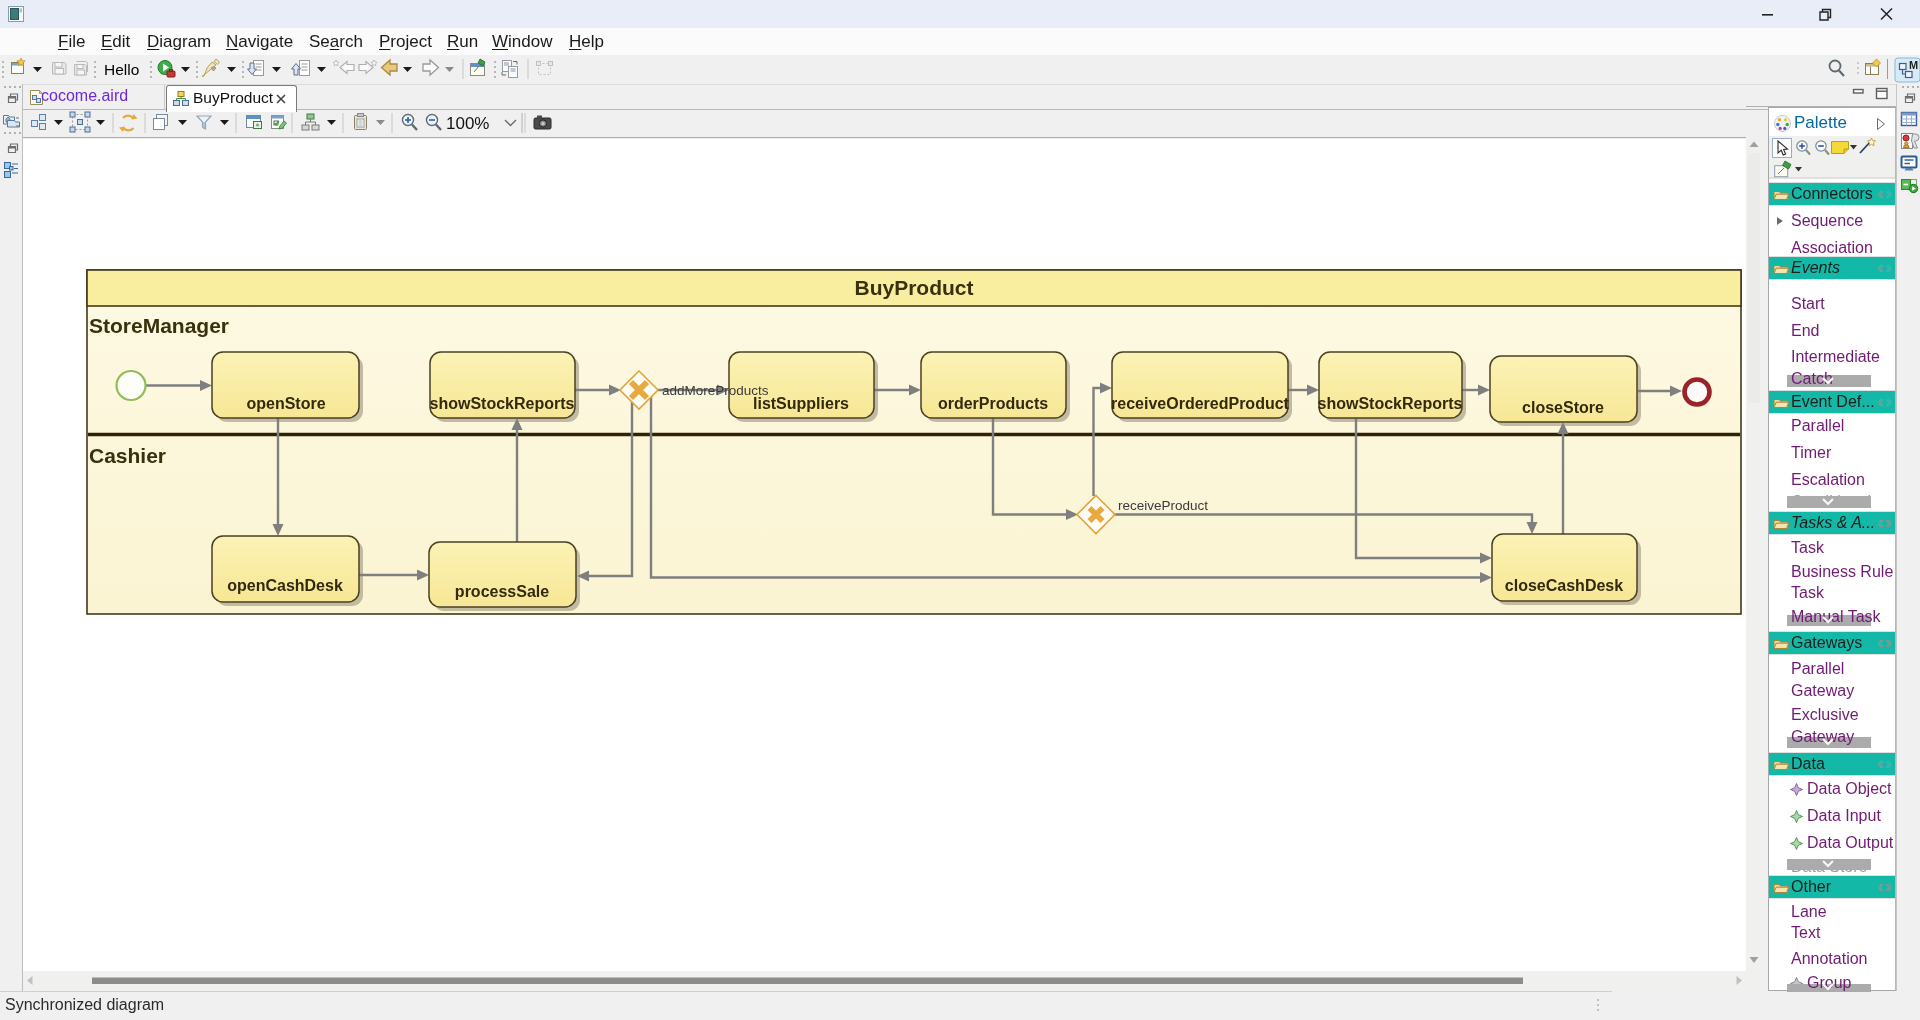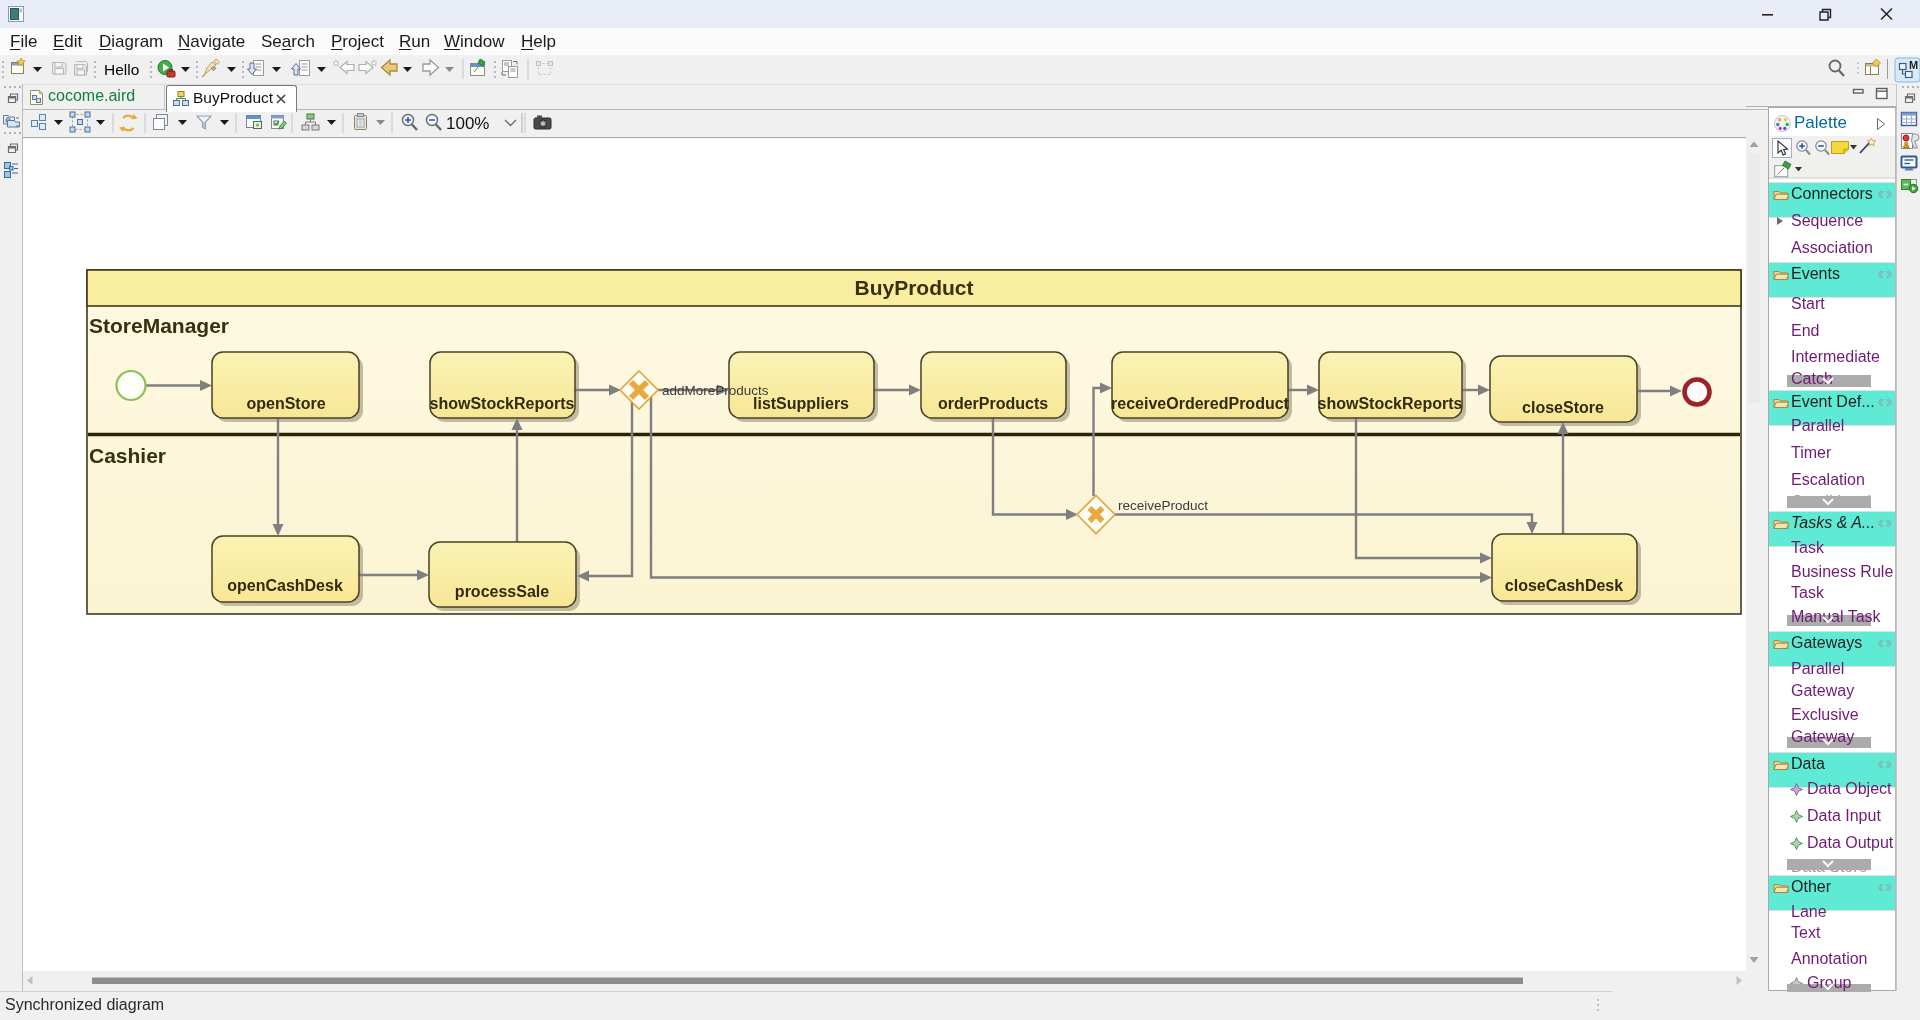--- a/index.html
+++ b/index.html
@@ -2,33 +2,33 @@
 <html><head>
 <meta charset="utf-8">
 <style>
   * { margin:0; padding:0; box-sizing:border-box; }
   html,body { width:1920px; height:1020px; overflow:hidden; background:#f0f0f0;
     font-family:"Liberation Sans", sans-serif; }
   .abs { position:absolute; }
   #titlebar { position:absolute; left:0; top:0; width:1920px; height:28px; background:#e9edf8; }
   #titlebar .ttext { position:absolute; left:31px; top:6px; font-size:15px; color:#111; }
   #menubar { position:absolute; left:0; top:28px; width:1920px; height:27px; background:#fbfbfb; font-size:17px; color:#1a1a1a; }
-  #menubar > span { position:absolute; top:4px; }
+  #menubar > span { position:absolute; top:4px;margin-left:48px; }
   #toolbar { position:absolute; left:0; top:55px; width:1920px; height:29px; background:#f0f0f0; }
   #tabrow { position:absolute; left:0; top:84px; width:1920px; height:26px; background:#f0f0f0; border-bottom:1px solid #b8b8b8; border-top:1px solid #dcdcdc; }
   #dtoolbar { position:absolute; left:23px; top:110px; width:1723px; height:28px; background:#f0f0f0; border-bottom:1px solid #adadad; }
   #canvas { position:absolute; left:23px; top:139px; width:1723px; height:832px; background:#ffffff; }
   #leftrail { position:absolute; left:0; top:84px; width:23px; height:907px; background:#f0f0f0; border-right:1px solid #bdbdbd; }
   #rightrail { position:absolute; left:1896px; top:84px; width:24px; height:907px; background:#f0f0f0; border-left:1px solid #c5c5c5; }
   #palette { position:absolute; left:1768px; top:107px; width:128px; height:884px; background:#ffffff; border:1px solid #a8a8a8; border-right:1px solid #b8b8b8; font-size:16px; color:#2d2d2d; }
   #vsb { position:absolute; left:1746px; top:139px; width:16px; height:851px; background:#f0f0ef; }
   #hsb { position:absolute; left:23px; top:971px; width:1723px; height:19px; background:#f0f0ef; }
   #statusbar { position:absolute; left:0; top:991px; width:1612px; height:29px; background:#f0f0f0; border-top:1px solid #cfcfcf; }
   .u { text-decoration:underline; text-underline-offset:2px; }
-  .pal-hdr { position:absolute; left:0; width:126px; height:36px; background:#5eead4; border-top:1px solid #e0e0e0; border-bottom:1px solid #e0e0e0; }
+  .pal-hdr { position:absolute; left:0; width:126px; height:24px; background:#14b8a6; border-top:1px solid #e0e0e0; border-bottom:1px solid #e0e0e0; }
   .pal-hdr .ht { position:absolute; left:22px; top:2px; font-size:16px; color:#1d1d1d; }
   .pal-item { position:absolute; left:22px; font-size:16px; color:#701a75; z-index:2; }
   .pal-item.dim { z-index:0; }
   .graybar { z-index:1; }
   .graybar { position:absolute; background:#ababab; }
 </style>
 </head>
 <body>
 
 <div id="titlebar">
@@ -221,21 +221,21 @@
 
   <div class="abs" style="left:25px;top:0;width:140px;height:25px;border-right:1px solid #c9c9c9;">
     <svg class="abs" style="left:4px;top:4px" width="16" height="17">
       <path d="M1.5 1.5 h9 l3 3 v11 h-12 z" fill="#fdfbea" stroke="#9a8f5a"></path>
       <path d="M10.5 1.5 v3 h3 z" fill="#e8dfb0" stroke="#9a8f5a" stroke-width="0.8"></path>
       <g fill="#cfdcee" stroke="#4a6e96" stroke-width="0.9">
         <rect x="3.5" y="6.5" width="4" height="4"></rect>
           <rect x="7.5" y="9.5" width="4" height="4"></rect>
       </g>
     </svg>
-    <span class="abs" style="left:23px;top:2px;font-size:16px;color:#15803d">cocome.aird</span>
+    <span class="abs" style="left:16px;top:2px;font-size:16px;color:#6d28d9">cocome.aird</span>
   </div>
 
   <div class="abs" style="left:166px;top:0;width:131px;height:27px;background:#ffffff;border:1px solid #7a7a7a;border-bottom:none;border-radius:3px 3px 0 0;z-index:6;">
     <svg class="abs" style="left:6px;top:5px" width="16" height="16">
       <rect x="5" y="0.5" width="6" height="5" fill="#f3d55a" stroke="#9a7d1f"></rect>
       <g fill="#cfdcee" stroke="#4a6e96">
         <rect x="0.5" y="9.5" width="6" height="5"></rect>
           <rect x="9.5" y="9.5" width="6" height="5"></rect>
       </g>
       <path d="M8 5.5 v2 M3.5 9.5 v-2 h9 v2" fill="none" stroke="#3f8f3f"></path>
@@ -668,21 +668,21 @@
         <path d="M4 2 L1.5 5.5 L4 9 M6 2 L3.5 5.5 L6 9 M9 2 L12 5.5 L9 9 M11.5 2 L14 5.5 L11.5 9" fill="none" stroke="#9a9a9a" stroke-width="1"></path>
       </svg>
       <span class="ht">Connectors</span>
     </div>
   <span class="pal-item" style="top:104px">Sequence</span>
   <svg class="abs" style="left:7px;top:108px" width="8" height="10">
       <path d="M1 1 L7 5 L1 9 Z" fill="#6a6a6a"></path>
     </svg>
   <span class="pal-item" style="top:131px">Association</span>
 
-  <div class="pal-hdr" style="top:154px;">
+  <div class="pal-hdr" style="top:148px;font-style:italic;">
       <svg class="abs" style="left:4px;top:5px" width="16" height="13">
         <path d="M1 3.5 H6 l1.5 1.5 H15 V11.5 H1 Z" fill="#f0d89a" stroke="#a8863a" stroke-width="1"></path>
         <path d="M3.2 6.2 H15.8 L13.5 11.5 H1 Z" fill="#f5e3b0" stroke="#a8863a" stroke-width="1"></path>
       </svg>
       <svg class="abs" style="left:108px;top:6px" width="15" height="12">
         <path d="M4 2 L1.5 5.5 L4 9 M6 2 L3.5 5.5 L6 9 M9 2 L12 5.5 L9 9 M11.5 2 L14 5.5 L11.5 9" fill="none" stroke="#9a9a9a" stroke-width="1"></path>
       </svg>
       <span class="ht">Events</span>
     </div>
   <span class="pal-item" style="top:187px">Start</span>

